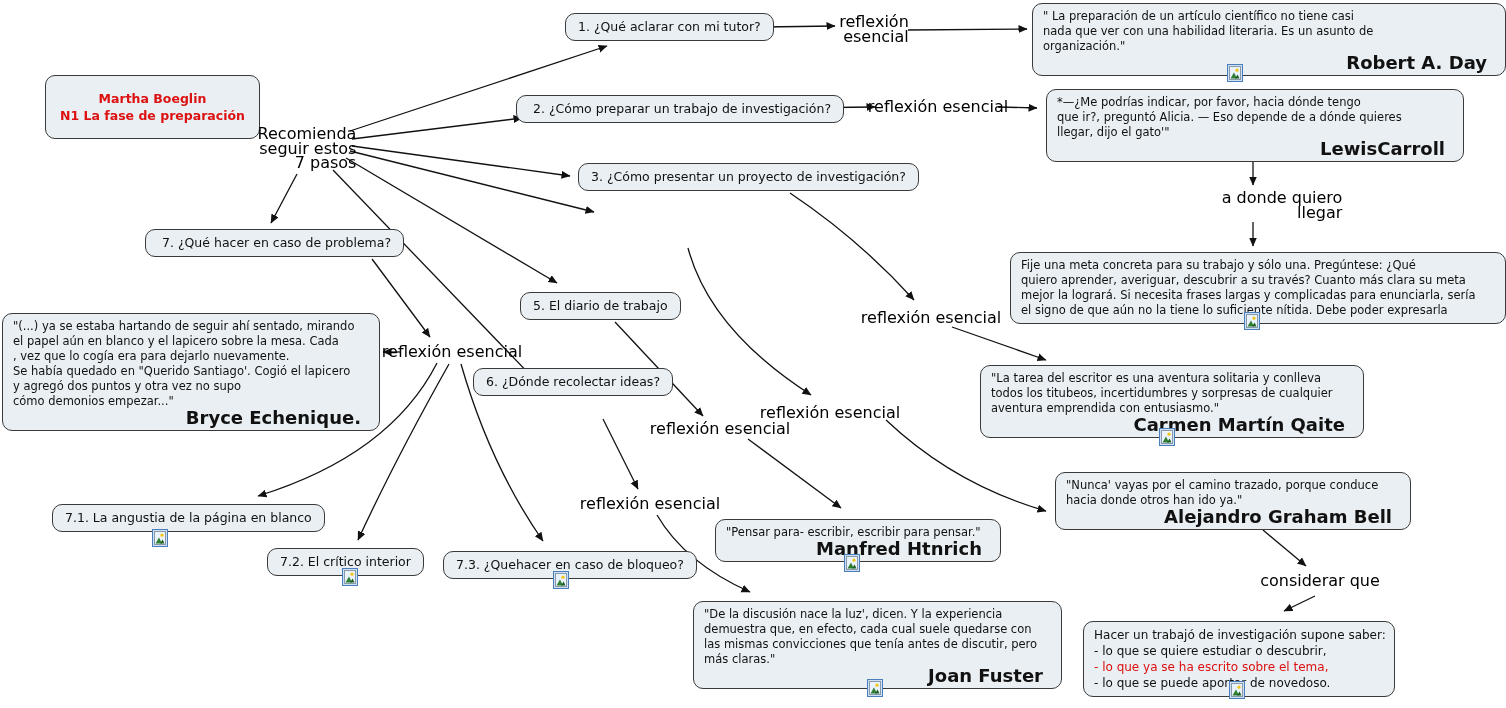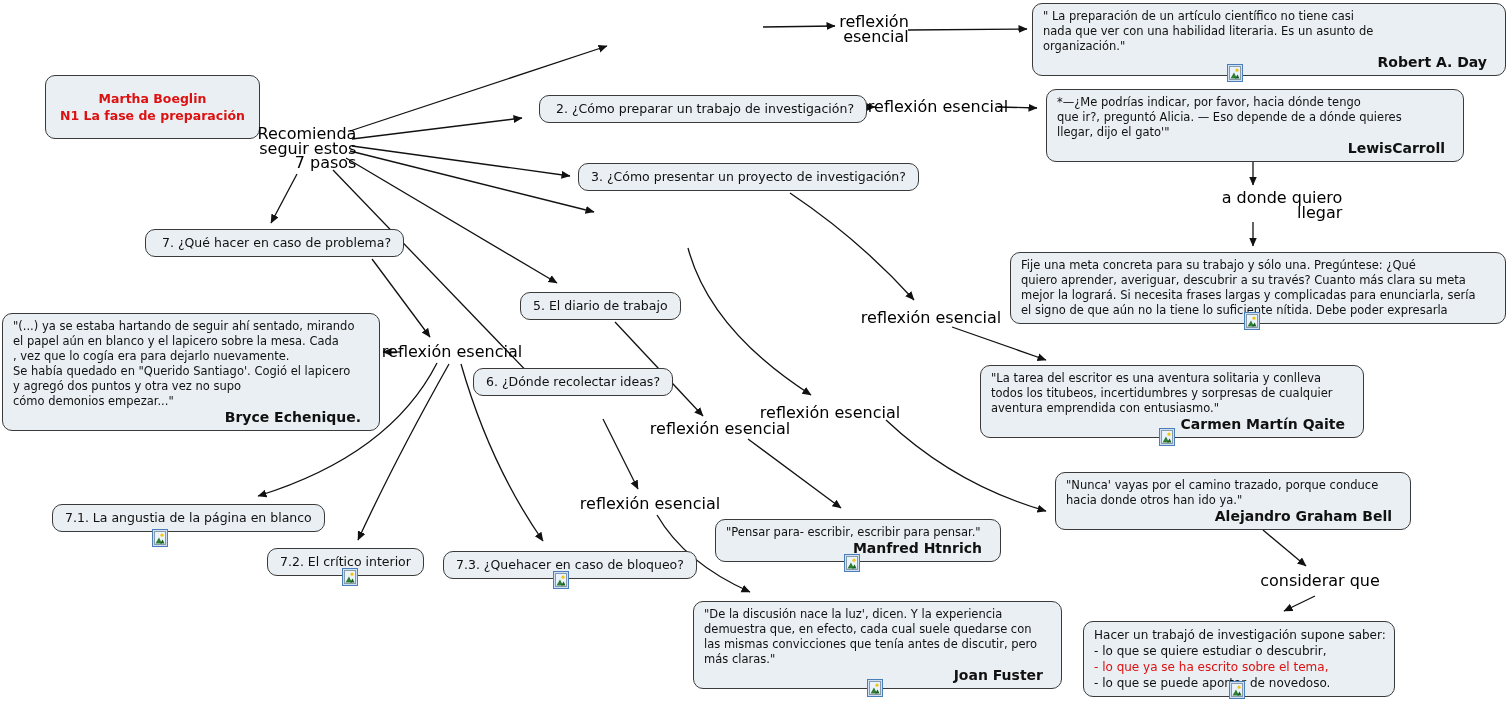--- a/index.html
+++ b/index.html
@@ -4,21 +4,21 @@
 <style>
   html,body{margin:0;padding:0;background:#ffffff;}
   #map{position:relative;width:1506px;height:708px;background:#ffffff;overflow:hidden;
        font-family:"DejaVu Sans","Liberation Sans",sans-serif;color:#111;}
   svg.wires{position:absolute;left:0;top:0;z-index:1;}
   .node{position:absolute;background:#e9eff2;border:1px solid #3a3a3a;border-radius:10px;
         padding:5px 12px;font-size:12.5px;white-space:nowrap;z-index:2;line-height:16px;}
   .quote{position:absolute;background:#e9eff2;border:1px solid #3a3a3a;border-radius:10px;
          padding:5px 10px;font-size:11.5px;line-height:15px;z-index:2;}
   .quote .qtext{white-space:pre-line;}
-  .quote .author{text-align:right;font-weight:bold;font-size:14px;padding-right:8px;margin-top:1px;}
+  .quote .author{text-align:right;font-weight:bold;font-size:18px;padding-right:8px;margin-top:1px;}
   .lp{position:absolute;transform:translateX(-50%);text-align:right;color:#000000;
       font-size:16px;line-height:14.5px;white-space:pre-line;z-index:2;}
   .title-node{color:#dd1111;font-weight:bold;text-align:center;white-space:pre-line;
               padding:14px 14px;line-height:17px;}
   .red-line{color:#dd1111;}
   .img-icon{position:absolute;transform:translateX(-50%);z-index:3;width:16px;height:18px;}
   .saber div{line-height:16px;font-size:12px;white-space:nowrap;}
 </style>
 </head>
 <body>
@@ -75,21 +75,22 @@
   <div class="lp" style="left:938px;top:100px;">reflexión esencial</div>
   <div class="lp" style="left:931px;top:311px;">reflexión esencial</div>
   <div class="lp" style="left:452px;top:345px;">reflexión esencial</div>
   <div class="lp" style="left:830px;top:406px;">reflexión esencial</div>
   <div class="lp" style="left:720px;top:422px;">reflexión esencial</div>
   <div class="lp" style="left:650px;top:497px;">reflexión esencial</div>
   <div class="lp" style="left:1282px;top:191px;">a donde quiero
 llegar</div>
   <div class="lp" style="left:1320px;top:574px;">considerar que</div>
 
-  <div class="node" style="left:539px;top:95px;padding-left:16px;">2. ¿Cómo preparar un trabajo de investigación?</div>
+  <div class="node" style="left:565px;top:13px;">1. ¿Qué aclarar con mi tutor?</div>
+  <div class="node" style="left:516px;top:95px;padding-left:16px;">2. ¿Cómo preparar un trabajo de investigación?</div>
   <div class="node" style="left:578px;top:163px;">3. ¿Cómo presentar un proyecto de investigación?</div>
   <div class="node" style="left:520px;top:292px;">5. El diario de trabajo</div>
   <div class="node" style="left:473px;top:368px;">6. ¿Dónde recolectar ideas?</div>
   <div class="node" style="left:145px;top:229px;padding-left:16px;">7. ¿Qué hacer en caso de problema?</div>
   <div class="node" style="left:52px;top:504px;">7.1. La angustia de la página en blanco</div>
   <div class="node" style="left:267px;top:548px;">7.2. El crítico interior</div>
   <div class="node" style="left:443px;top:551px;">7.3. ¿Quehacer en caso de bloqueo?</div>
 
   <div class="quote" style="left:1032px;top:3px;width:452px;">
     <div class="qtext">" La preparación de un artículo científico no tiene casi

